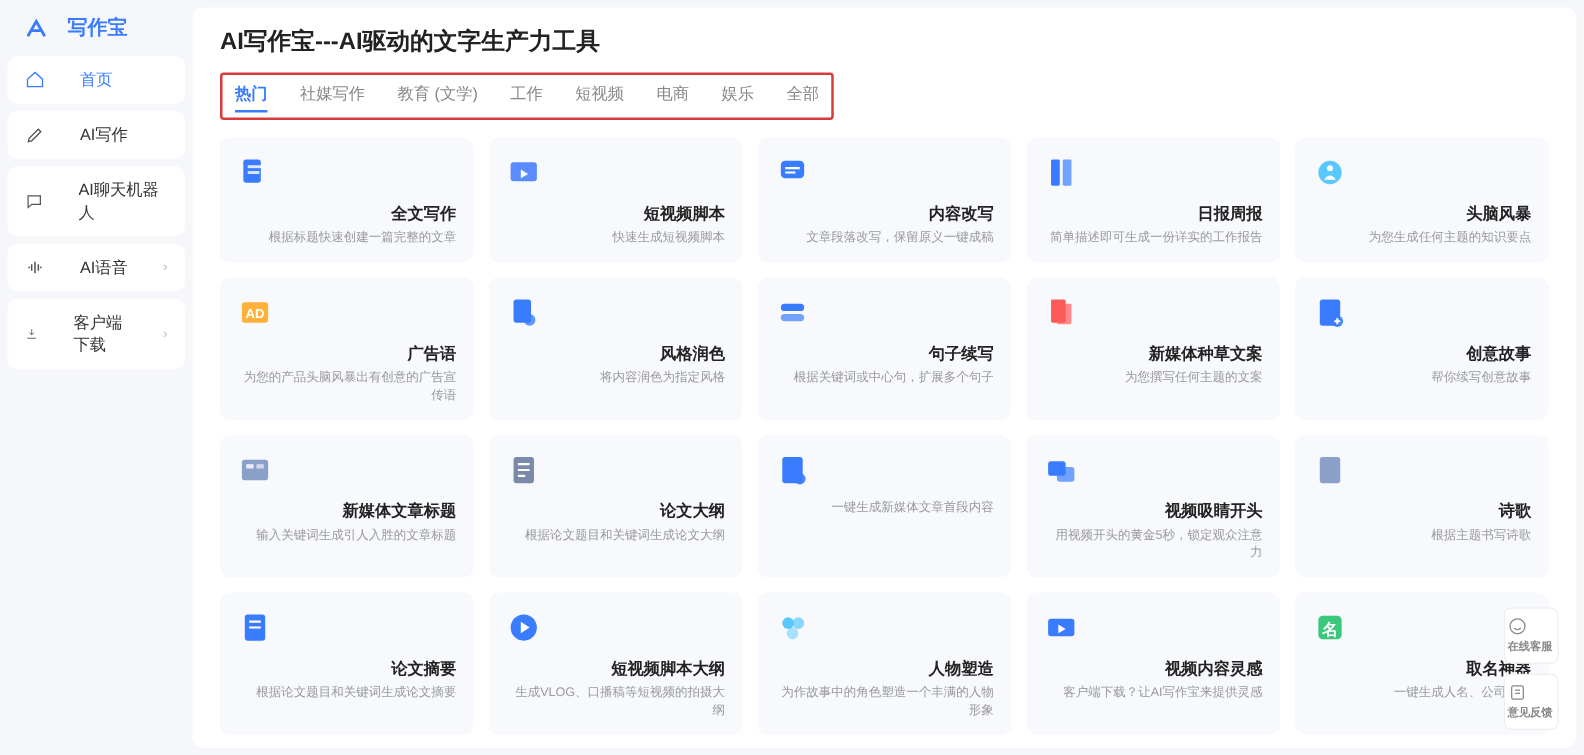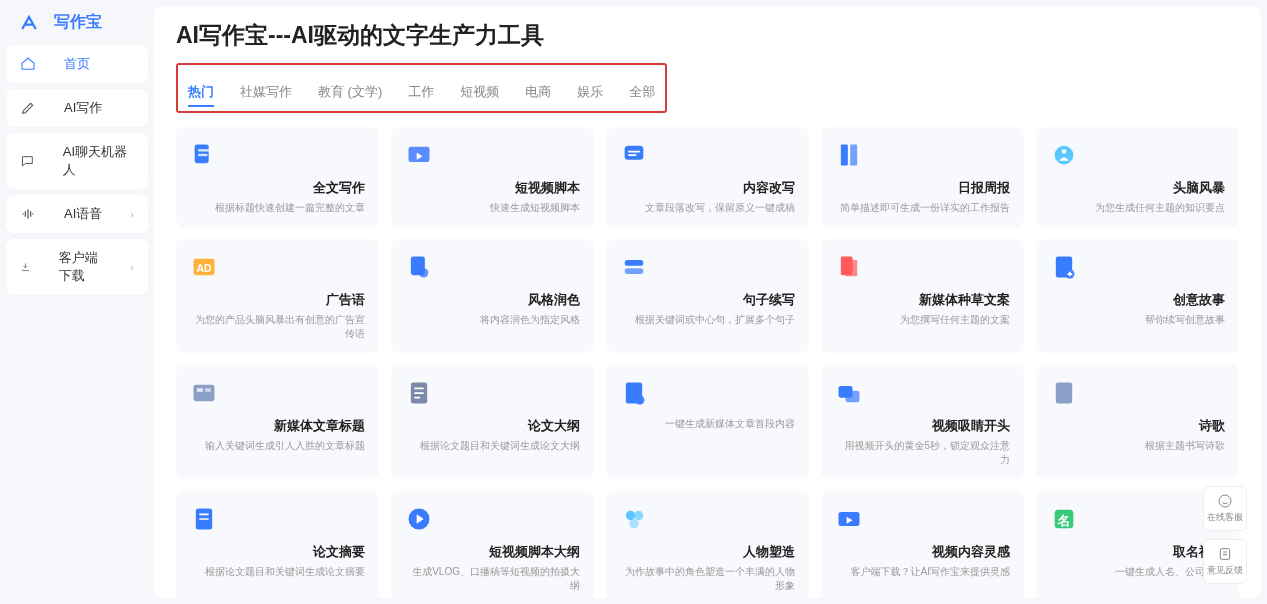--- a/index.html
+++ b/index.html
@@ -63,40 +63,39 @@
 }
 .main {
   flex: 1;
   background: #fff;
   border-radius: 8px;
   padding: 14px 22px;
   overflow: hidden;
   position: relative;
 }
 .page-title {
-  font-size: 23px;
+  font-size: 19px;
   font-weight: 700;
   color: #222;
   margin-bottom: 12px;
 }
 .tabs-wrap {
   border: 2px solid #d93a3a;
   border-radius: 3px;
   padding: 6px 10px 4px;
   display: inline-flex;
   gap: 26px;
   margin-bottom: 14px;
 }
 .tab {
   font-size: 13px;
   color: #888;
   cursor: pointer;
   padding-bottom: 4px;
   border-bottom: 2px solid transparent;
-  margin-top: 12px;
 }
 .tab.active {
   color: #3a7cff;
   border-bottom-color: #3a7cff;
   font-weight: 600;
 }
 .grid {
   display: grid;
   grid-template-columns: repeat(5, 1fr);
   gap: 12px;
@@ -134,25 +133,26 @@
   gap: 8px;
 }
 .float-btn {
   width: 44px;
   background: #fff;
   border: 1px solid #eee;
   border-radius: 6px;
   padding: 6px 2px;
   display: flex;
   flex-direction: column;
-  align-items: center;
+  align-items: flex-start;
   gap: 2px;
   font-size: 9px;
   color: #888;
   cursor: pointer;
+  font-weight: bold;
 }
 .float-btn svg { width: 16px; height: 16px; }
 </style>
 </head>
 <body>
 
 <div class="app">
   <aside class="sidebar">
     <div class="logo">
       <svg class="logo-icon" viewBox="0 0 24 24" fill="none" stroke="#3a7cff" stroke-width="3">

